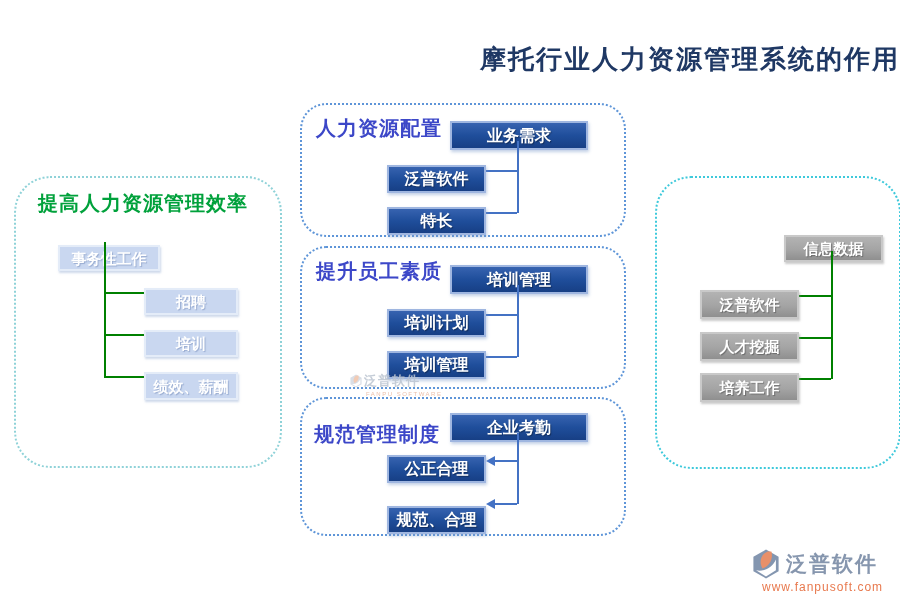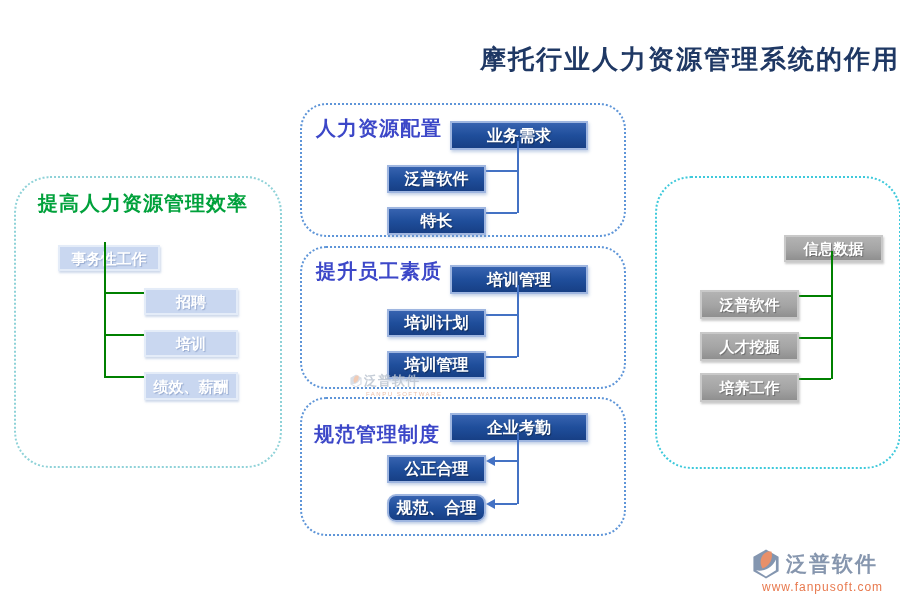--- a/index.html
+++ b/index.html
@@ -105,21 +105,21 @@
 
   <div class="panel mid" style="left:300px;top:397px;width:322px;height:135px;border:2px dotted var(--c-mid-panel-border,#5E95D8);">
     <div class="panel-heading heading-blue" style="left:12px;top:22px;">规范管理制度</div>
     <div class="node dark" style="left:148px;top:7px;width:134px;height:25px;">企业考勤</div>
     <div class="line blue v" style="left:215px;top:34px;height:71px;"></div>
     <div class="line blue h" style="left:192px;top:61px;width:23px;"></div>
     <div class="arrow-left" style="left:184px;top:57px;"></div>
     <div class="line blue h" style="left:192px;top:104px;width:23px;"></div>
     <div class="arrow-left" style="left:184px;top:100px;"></div>
     <div class="node dark" style="left:85px;top:49px;width:95px;height:24px;">公正合理</div>
-    <div class="node dark" style="left:85px;top:88px;width:95px;height:24px;border-radius:9px;">规范、合理</div>
+    <div class="node dark" style="left:85px;top:100px;width:95px;height:24px;">规范、合理</div>
   </div>
 
   <div class="panel" style="left:655px;top:176px;width:242px;height:289px;border:2px dotted var(--c-right-panel-border,#3EC9DB);">
     <div class="node gray" style="left:127px;top:50px;width:95px;height:23px;">信息数据</div>
     <div class="line green v" style="left:174px;top:73px;height:128px;"></div>
     <div class="line green h" style="left:138px;top:117px;width:36px;"></div>
     <div class="line green h" style="left:138px;top:159px;width:36px;"></div>
     <div class="line green h" style="left:138px;top:200px;width:36px;"></div>
     <div class="node gray" style="left:43px;top:105px;width:95px;height:25px;">泛普软件</div>
     <div class="node gray" style="left:43px;top:147px;width:95px;height:25px;">人才挖掘</div>

